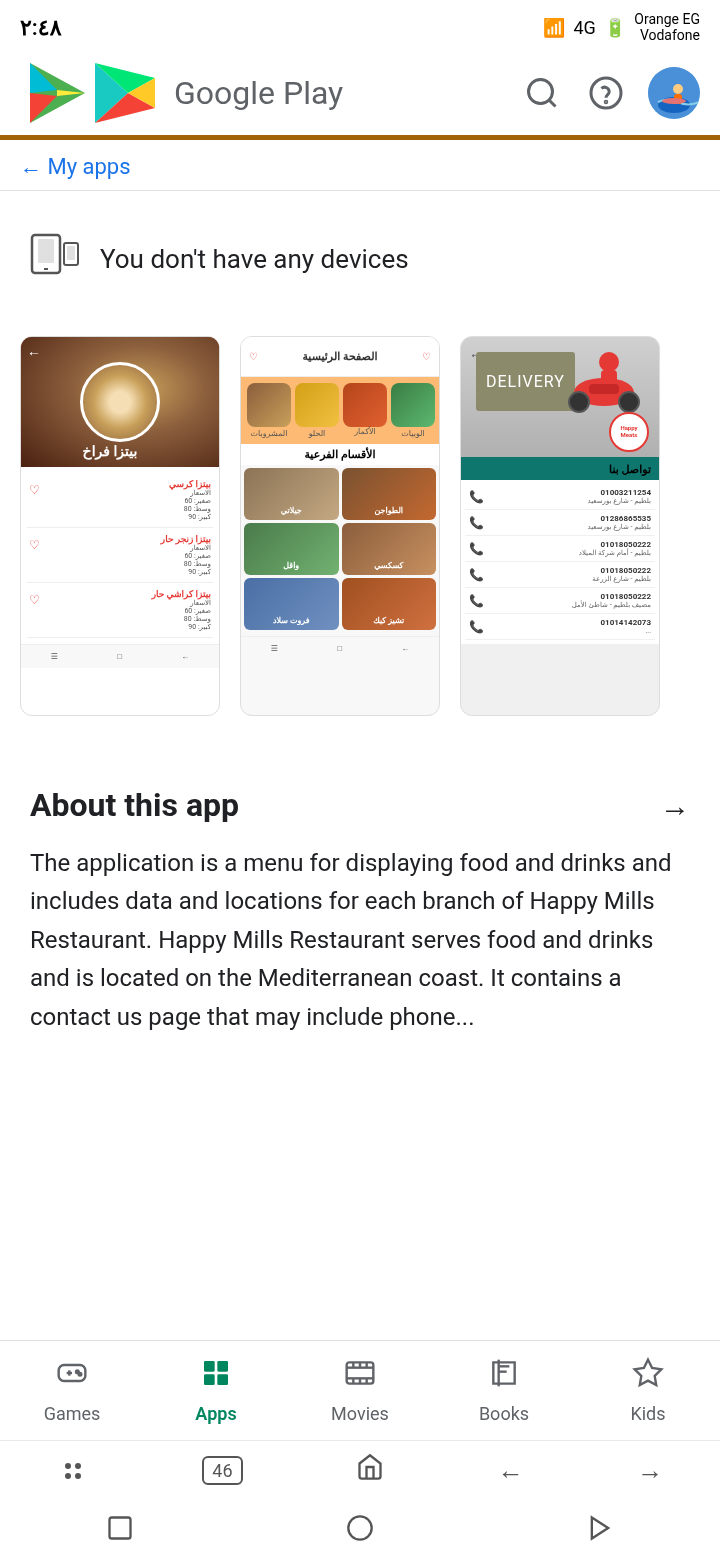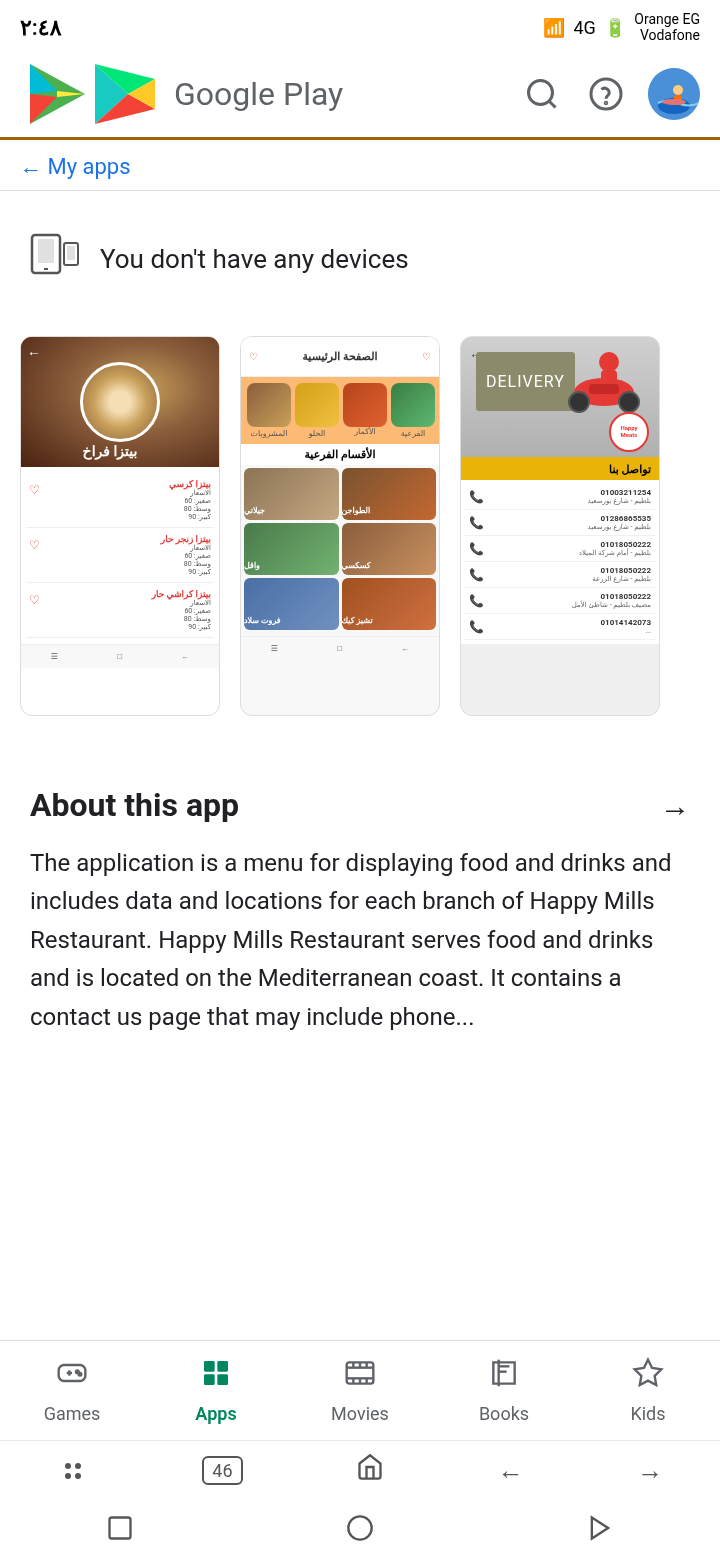--- a/index.html
+++ b/index.html
@@ -24,21 +24,21 @@
     .status-left { font-size: 22px; font-weight: 600; color: #000; }
     .status-right { display: flex; align-items: center; gap: 8px; color: #000; font-size: 18px; }
     .status-right span { font-size: 18px; }
 
     
     .header {
       display: flex;
       align-items: center;
       padding: 10px 20px;
       background: #fff;
-      border-bottom: 3px solid #a16207;
+      border-bottom: 5px solid #a16207;
       height: 90px;
     }
     .logo-container { display: flex; align-items: center; flex: 1; }
     .header-title { font-size: 32px; color: #5f6368; font-weight: 400; }
     .header-icons { display: flex; align-items: center; gap: 20px; }
     .header-icon { width: 44px; height: 44px; display: flex; align-items: center; justify-content: center; cursor: pointer; }
 
     
     .breadcrumb-area {
       padding: 14px 20px 10px;
@@ -93,36 +93,36 @@
     .ss2-top-title { font-size: 11px; font-weight: bold; color: #333; direction: rtl; }
     .ss2-heart { color: #e53935; font-size: 10px; }
     .ss2-top-imgs { display: flex; gap: 4px; padding: 6px; background: #fdba74; }
     .ss2-cat-img { width: 44px; height: 44px; border-radius: 8px; background: #ddd; overflow: hidden; }
     .ss2-cat-img-1 { background: linear-gradient(135deg, #8B5e3c, #c8a05a); }
     .ss2-cat-img-2 { background: linear-gradient(135deg, #d4a017, #f0c040); }
     .ss2-cat-img-3 { background: linear-gradient(135deg, #b5451b, #e06030); }
     .ss2-cat-img-4 { background: linear-gradient(135deg, #3a7d44, #5cb870); }
     .ss2-section-title { font-size: 11px; font-weight: bold; text-align: center; direction: rtl; padding: 4px 0; background: #fff; }
     .ss2-grid { display: grid; grid-template-columns: 1fr 1fr; gap: 3px; padding: 3px; }
-    .ss2-grid-item { background: #555; border-radius: 6px; height: 52px; display: flex; align-items: flex-end; justify-content: flex-start; padding-bottom: 5px; position: relative; overflow: hidden; }
+    .ss2-grid-item { background: #555; border-radius: 6px; height: 52px; display: flex; align-items: flex-end; justify-content: center; padding-bottom: 5px; position: relative; overflow: hidden; }
     .ss2-grid-item-1 { background: linear-gradient(135deg, #8b7355, #c4a882); }
     .ss2-grid-item-2 { background: linear-gradient(135deg, #7a5230, #c46830); }
     .ss2-grid-item-3 { background: linear-gradient(135deg, #4a7a4a, #72b272); }
     .ss2-grid-item-4 { background: linear-gradient(135deg, #8b5e3c, #c89060); }
     .ss2-grid-item-5 { background: linear-gradient(135deg, #4a6fa5, #7090c0); }
     .ss2-grid-item-6 { background: linear-gradient(135deg, #a05020, #d07040); }
     .ss2-grid-label { color: #fff; font-size: 8px; text-align: center; direction: rtl; font-weight: bold; }
 
     
     .ss3 { background: #f0f0f0; }
     .ss3-delivery { height: 120px; background: linear-gradient(to bottom, #d0d0d0, #b0b0b0); display: flex; align-items: center; justify-content: center; position: relative; }
     .ss3-delivery-text { background: #8B8B6B; color: #fff; padding: 20px 10px; font-size: 16px; border-radius: 3px; position: absolute; left: 15px; top: 15px; letter-spacing: 1px; }
     .ss3-logo { position: absolute; bottom: 5px; right: 10px; width: 40px; height: 40px; border-radius: 50%; background: #fff; border: 2px solid #e53935; display: flex; align-items: center; justify-content: center; }
     .ss3-logo-inner { font-size: 6px; color: #e53935; font-weight: bold; text-align: center; line-height: 1.1; }
-    .ss3-contact-title { font-size: 11px; font-weight: bold; text-align: right; direction: rtl; padding: 6px 8px 4px; background: #eab308; }
+    .ss3-contact-title { font-size: 11px; font-weight: bold; text-align: right; direction: rtl; padding: 6px 8px 4px; background: #0f766e; }
     .ss3-contact-list { background: #fff; padding: 4px; }
     .ss3-contact-item { display: flex; align-items: center; justify-content: space-between; padding: 4px 4px; border-bottom: 1px solid #f0f0f0; }
     .ss3-contact-info { text-align: right; direction: rtl; }
     .ss3-contact-phone { font-size: 8px; color: #333; font-weight: bold; }
     .ss3-contact-addr { font-size: 7px; color: #666; }
     .ss3-call-btn { color: #e53935; font-size: 12px; }
 
     
     .about-section { padding: 30px 30px 20px; }
     .about-header { display: flex; align-items: center; justify-content: space-between; margin-bottom: 20px; }
@@ -358,21 +358,21 @@
         <div style="text-align:center;font-size:8px;color:#555;direction:rtl;">
           <div class="ss2-cat-img ss2-cat-img-2" style="background:linear-gradient(135deg,#d4a017,#f0c040);"></div>
           <div style="margin-top:2px;">الحلو</div>
         </div>
         <div style="text-align:center;font-size:8px;color:#555;direction:rtl;">
           <div class="ss2-cat-img ss2-cat-img-3" style="background:linear-gradient(135deg,#b5451b,#e06030);"></div>
           <div style="margin-top:0;">الأكمار</div>
         </div>
         <div style="text-align:center;font-size:8px;color:#555;direction:rtl;">
           <div class="ss2-cat-img ss2-cat-img-4" style="background:linear-gradient(135deg,#3a7d44,#5cb870);"></div>
-          <div style="margin-top:2px;">الفرعية</div>
+          <div style="margin-top:2px;">الوبيات</div>
         </div>
       </div>
       <div class="ss2-section-title">الأقسام الفرعية</div>
 
       <div class="ss2-grid">
         <div class="ss2-grid-item ss2-grid-item-1">
           <span class="ss2-grid-label">جيلاتي</span>
         </div>
         <div class="ss2-grid-item ss2-grid-item-2">
           <span class="ss2-grid-label">الطواجن</span>

